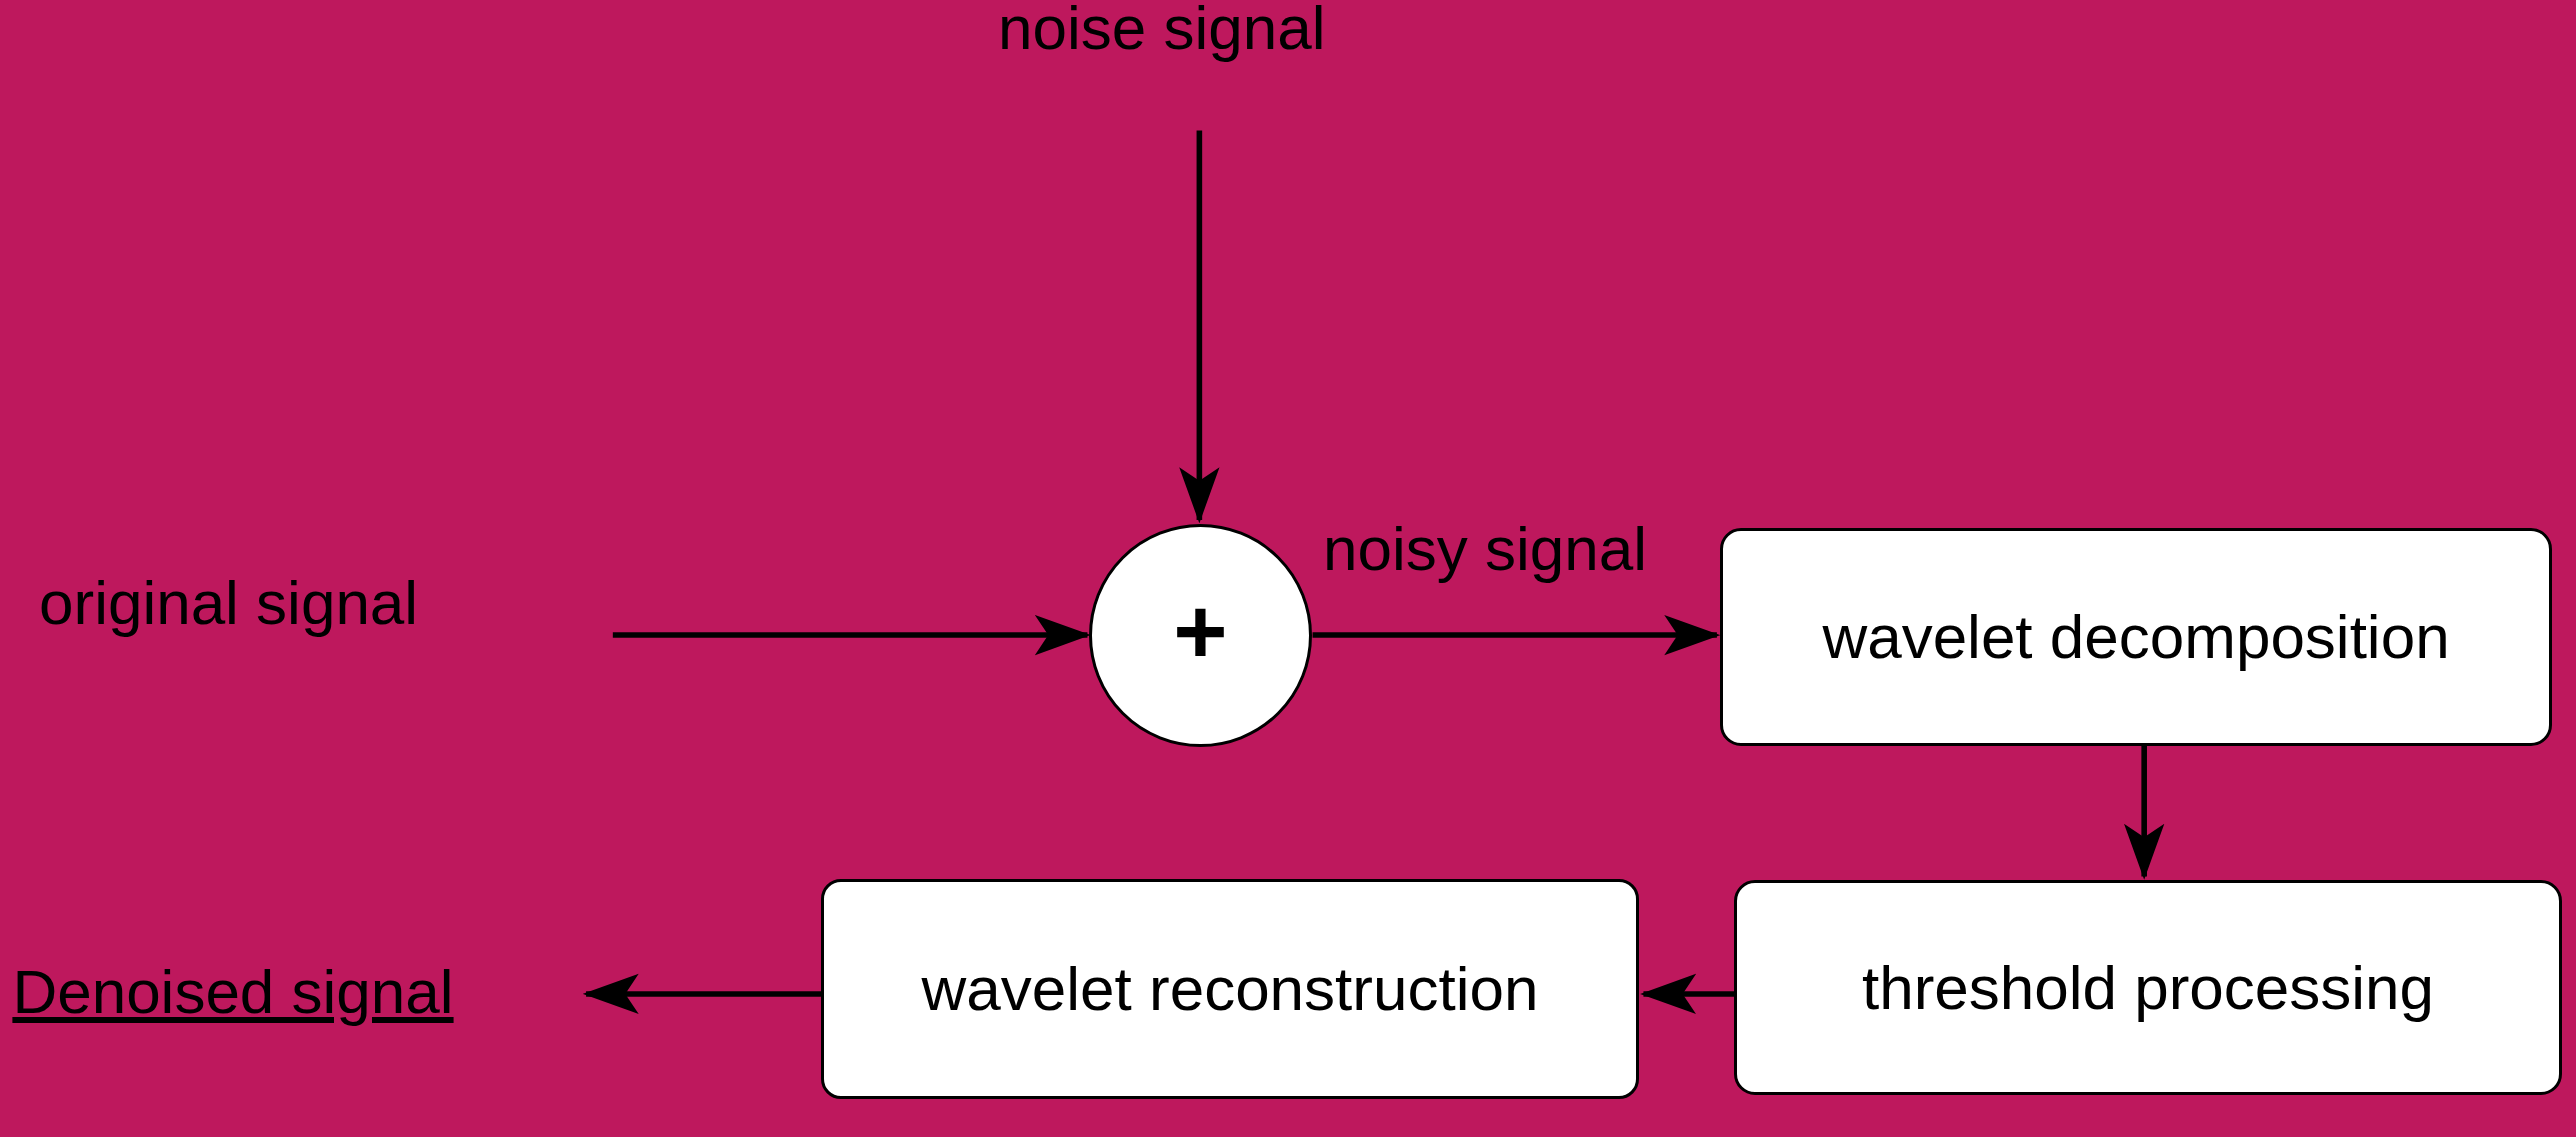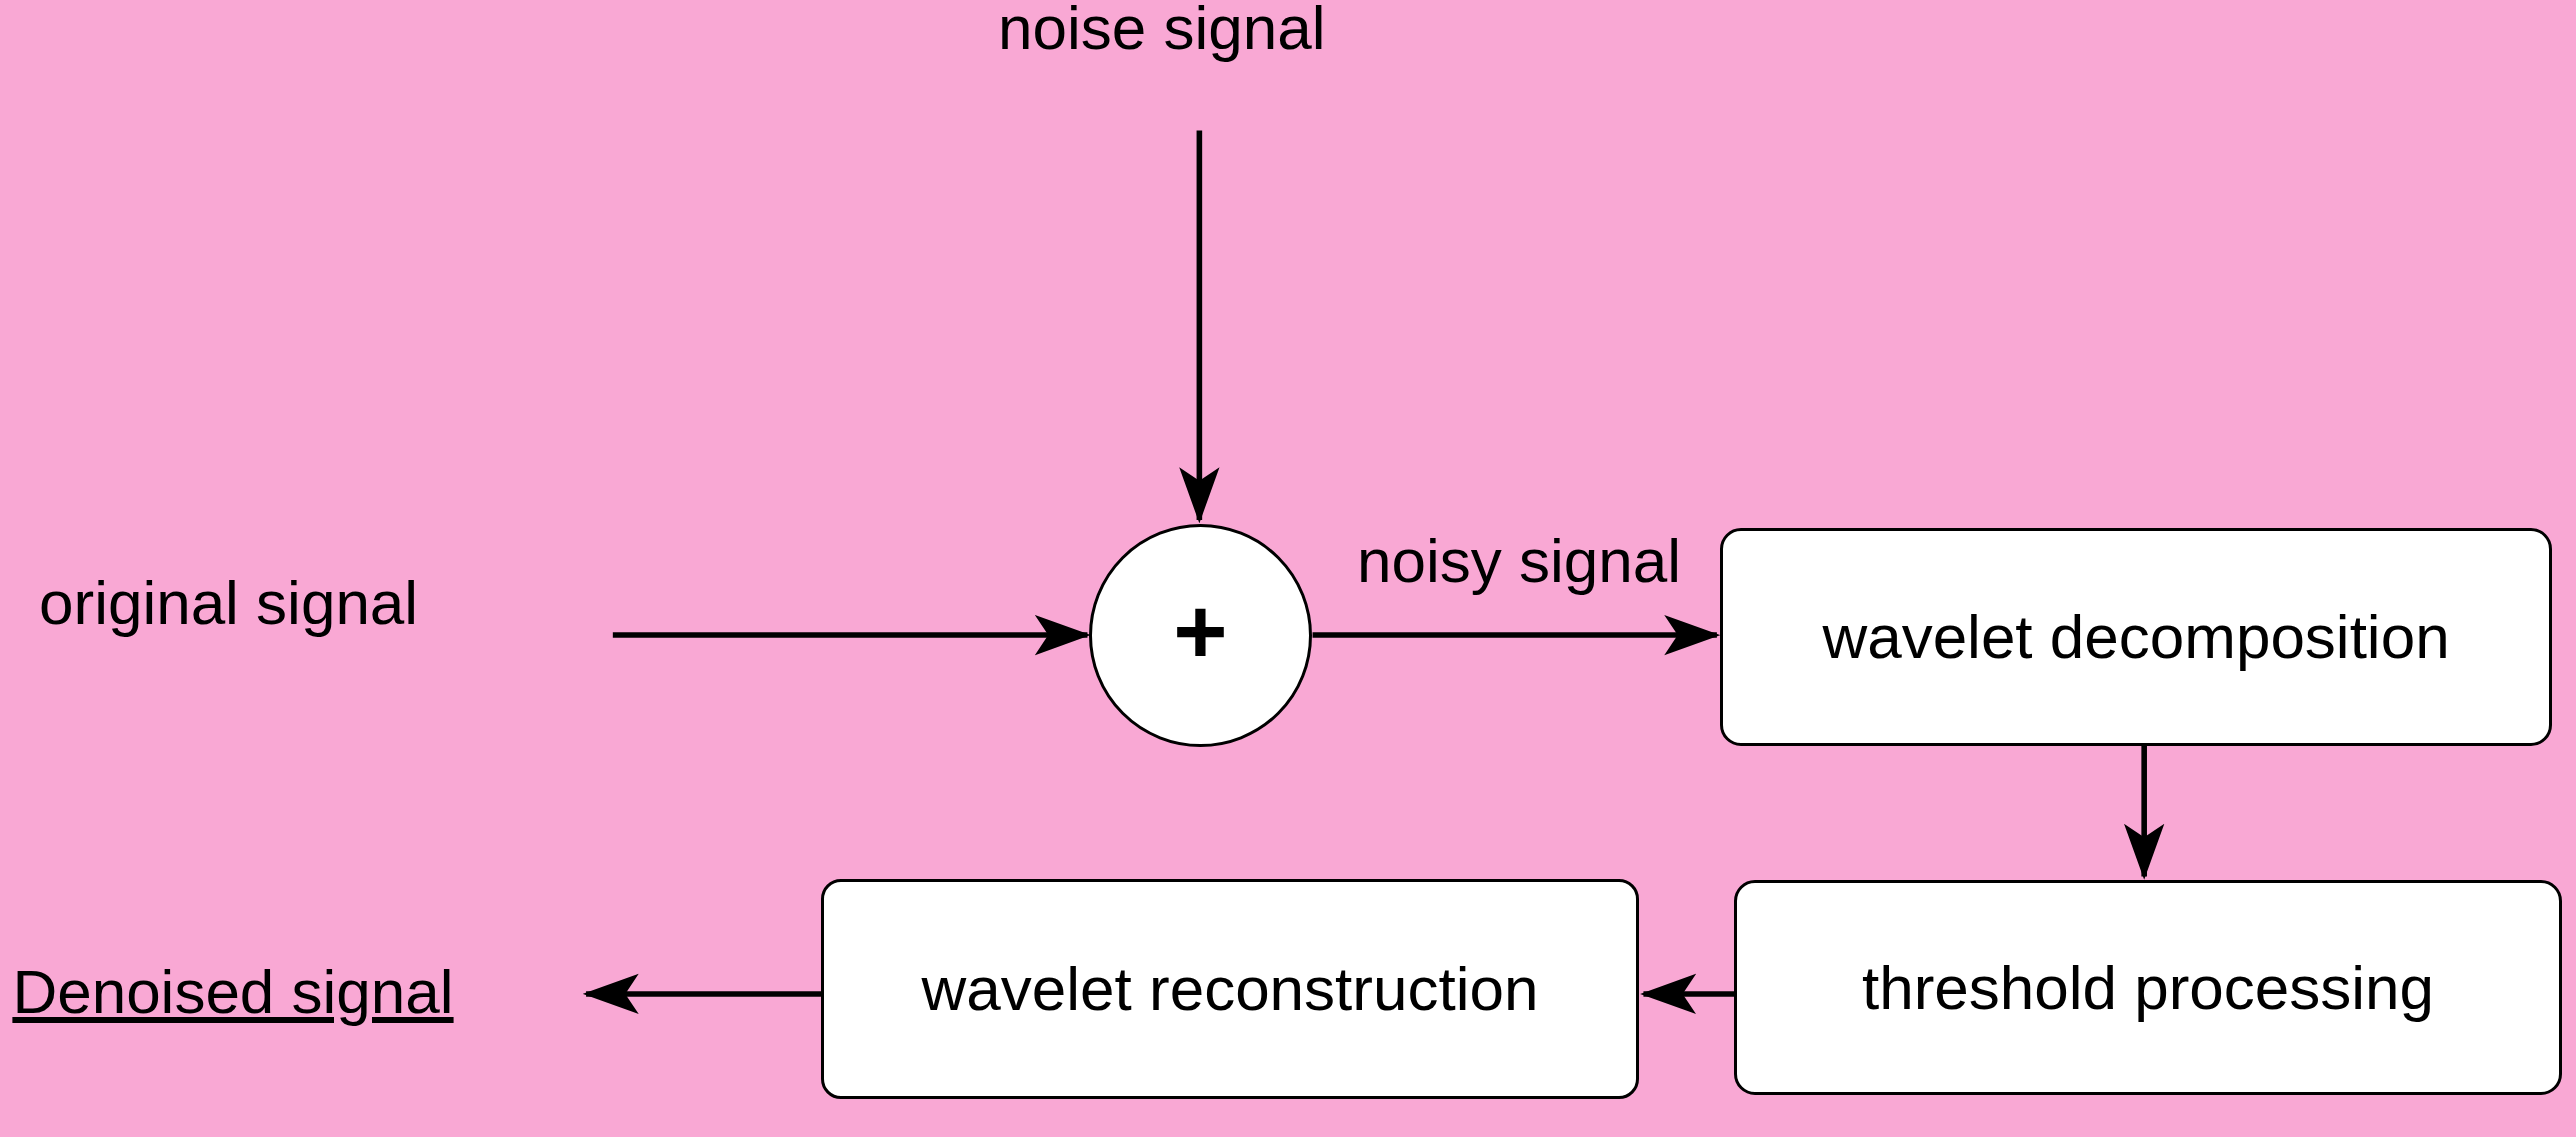--- a/index.html
+++ b/index.html
@@ -4,21 +4,21 @@
 <style>
   html, body {
     margin: 0;
     padding: 0;
     background: #ffffff;
   }
   #canvas {
     position: relative;
     width: 2576px;
     height: 1137px;
-    background: #f9a8d4;
+    background: #be185d;
     overflow: hidden;
     font-family: "Liberation Sans", sans-serif;
   }
   svg.layer {
     position: absolute;
     top: 0;
     left: 0;
     width: 2576px;
     height: 1137px;
   }
@@ -89,21 +89,21 @@
   </svg>
 
   <div class="free-label" style="left:998px; top:-3.1px;">noise signal</div>
 
   <div class="free-label" style="left:39px; top:572px;">original signal</div>
 
   <div class="sum-circle" style="left:1089px; top:524px; width:223px; height:223px;">
     <span class="sum-glyph">+</span>
   </div>
 
-  <div class="free-label" style="left:1357px; top:518px;margin-top:12px;">noisy signal</div>
+  <div class="free-label" style="left:1323px; top:518px;">noisy signal</div>
 
   <div class="node-box" style="left:1734px; top:880px; width:828px; height:215px;">
     <span class="node-label">threshold processing</span>
   </div>
 
   <div class="node-box" style="left:1720px; top:528px; width:832px; height:218px;">
     <span class="node-label">wavelet decomposition</span>
   </div>
 
   <div class="node-box" style="left:821px; top:879px; width:818px; height:220px;border-radius:20px;">

